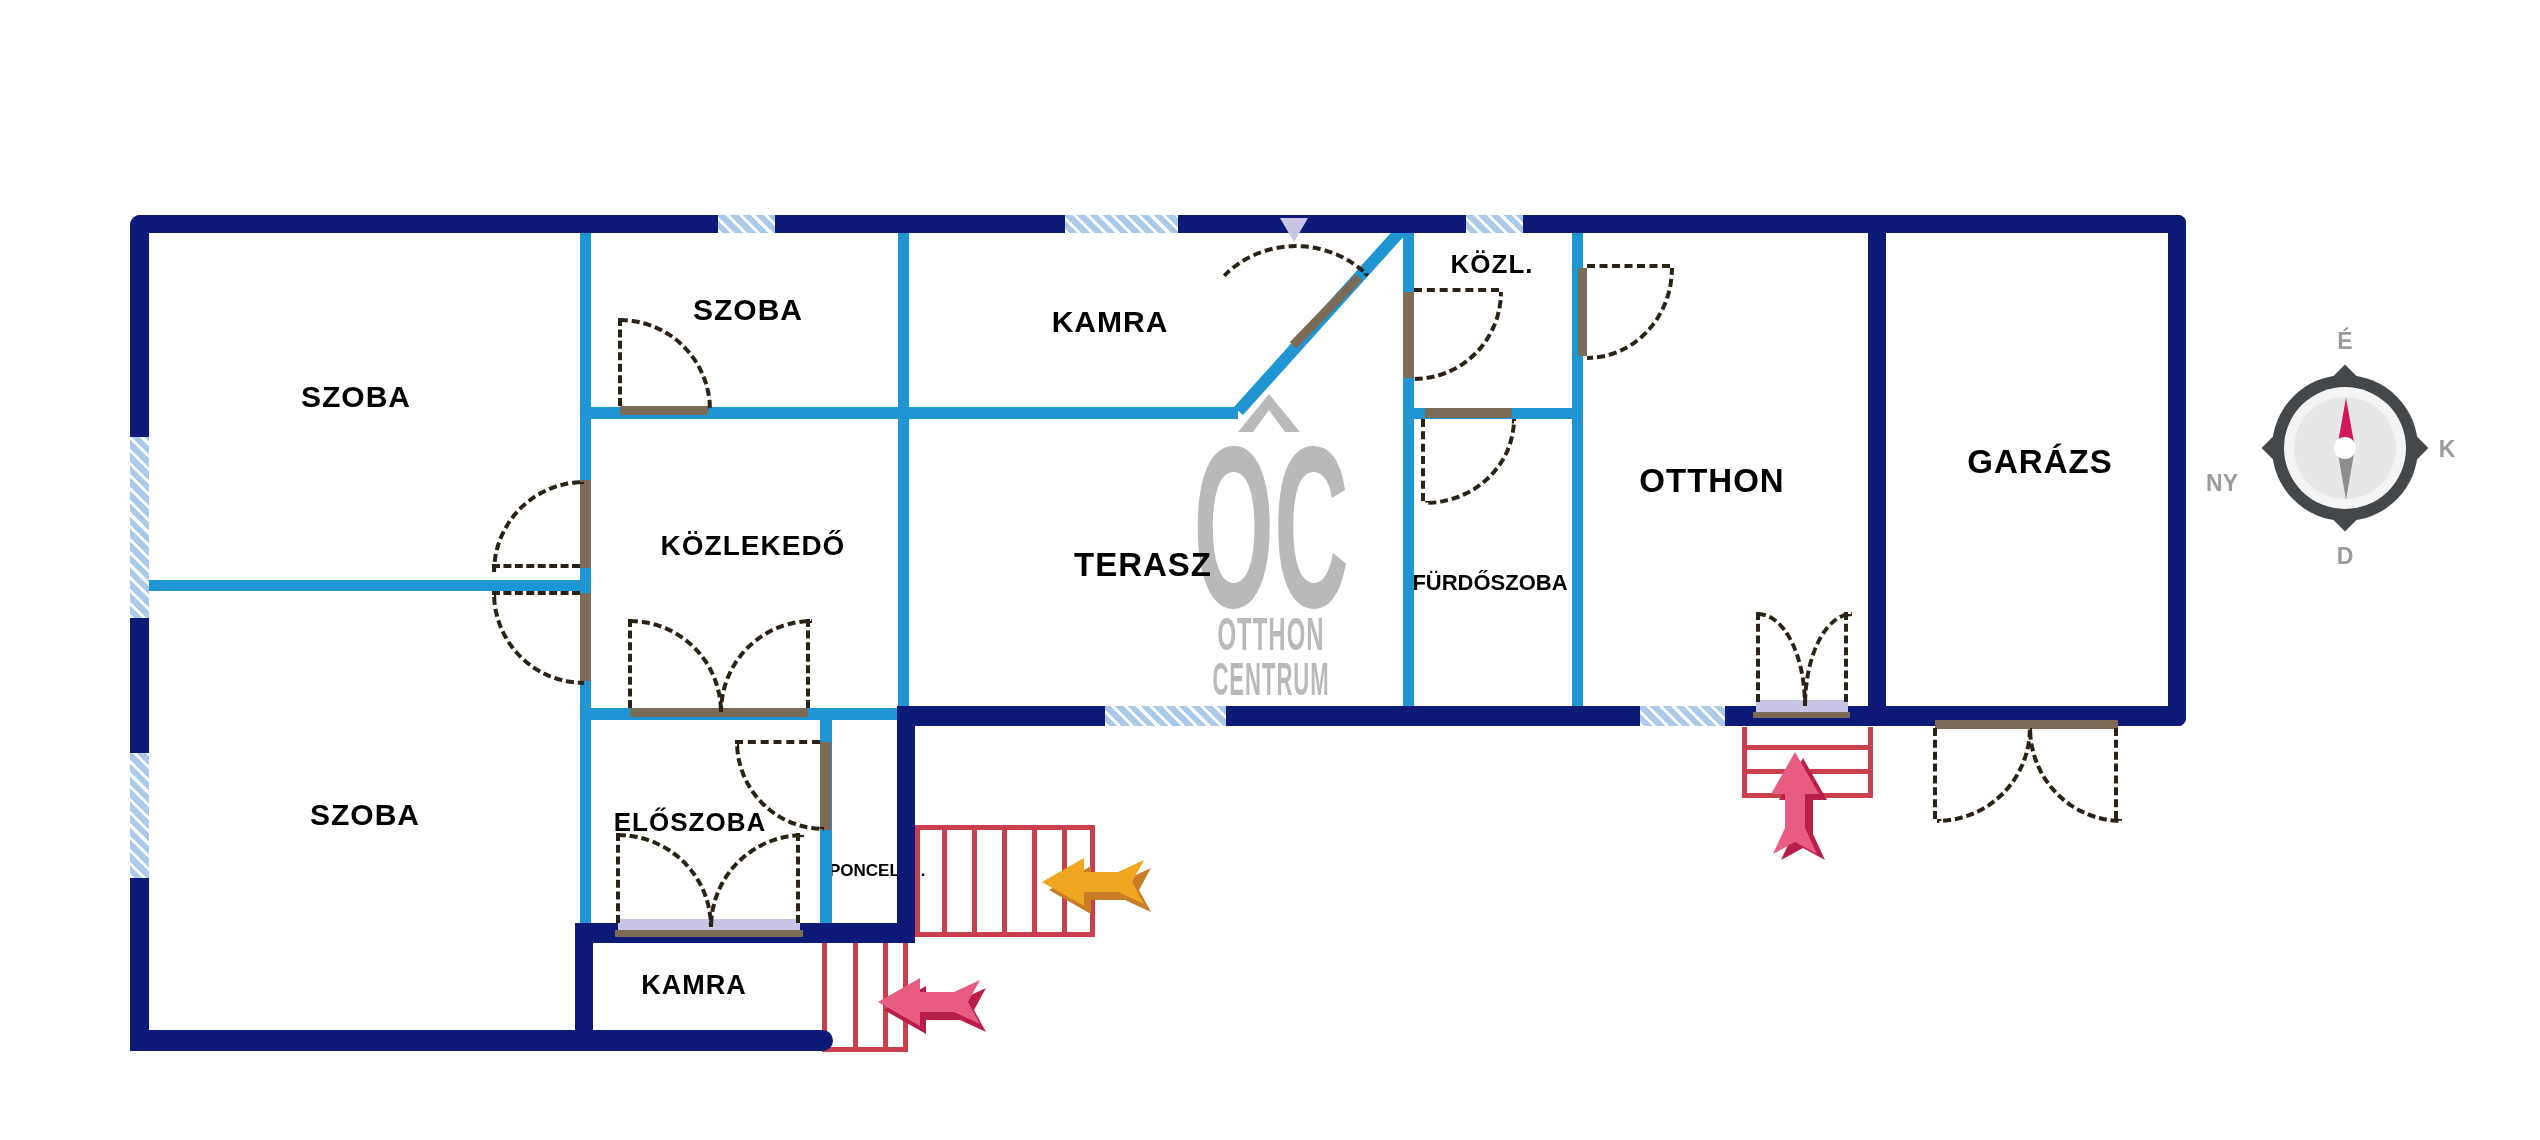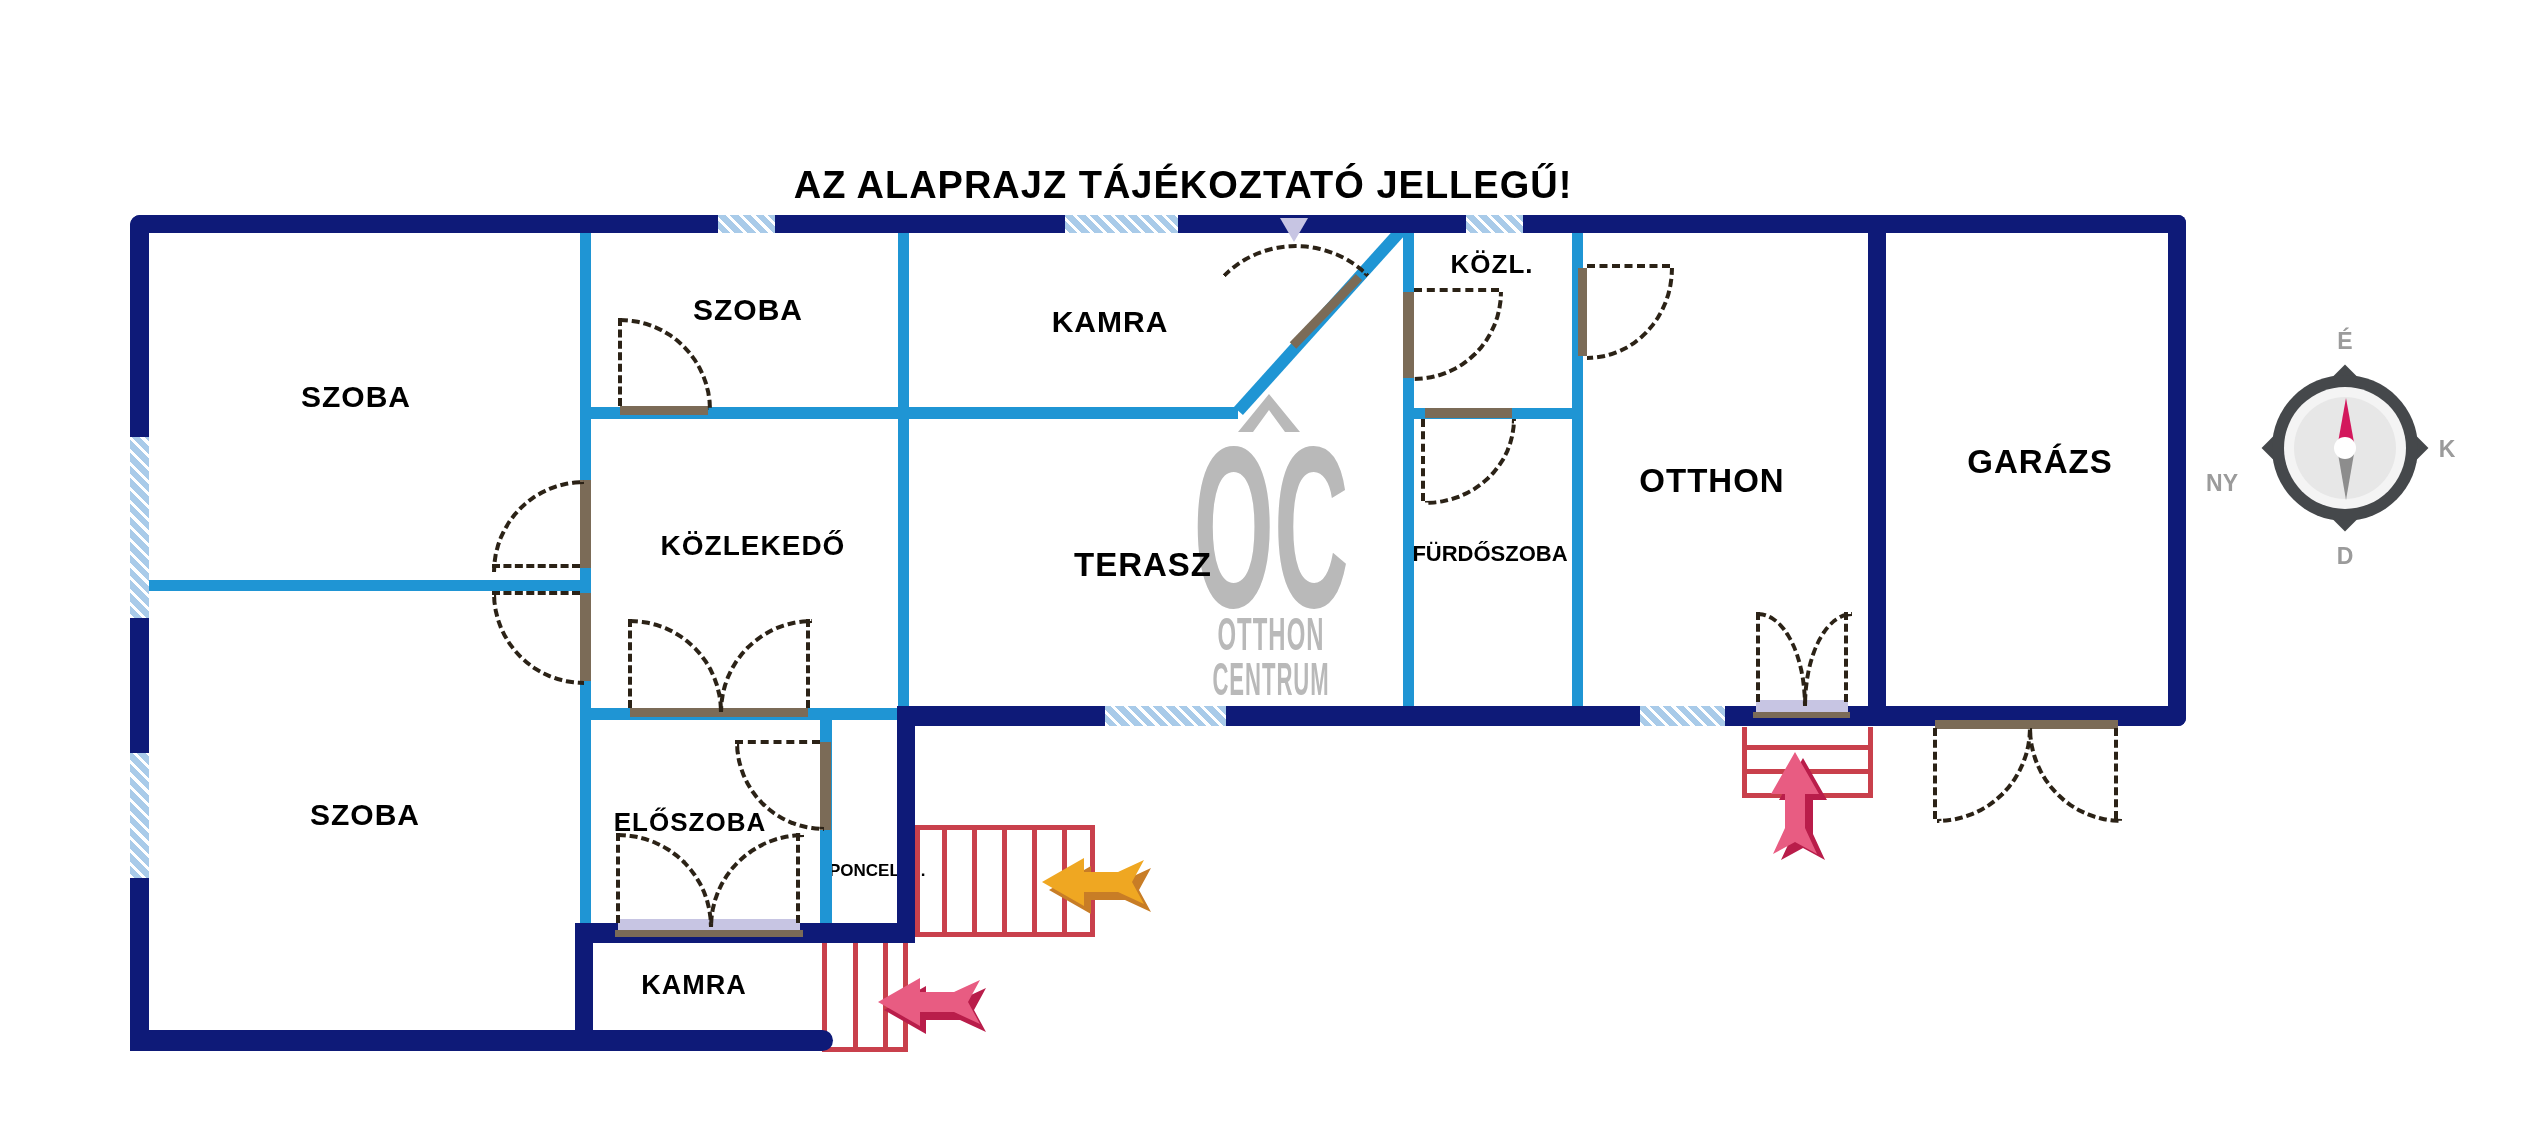--- a/index.html
+++ b/index.html
@@ -37,21 +37,20 @@
   
   .compass{position:absolute;z-index:8;}
   .cmp-lbl{position:absolute;transform:translate(-50%,-50%);font-weight:bold;font-size:23px;color:#9b9b9b;z-index:9;}
   .pince{position:absolute;z-index:1;font-weight:bold;font-size:17px;color:#000;white-space:nowrap;}
 </style>
 </head>
 <body>
 
 <div class="plan">
 
-  <div class="title" style="left:1183px;top:185px;">AZ ALAPRAJZ TÁJÉKOZTATÓ JELLEGŰ!</div>
 
   <svg class="abs" style="left:1238px;top:394px;z-index:1;" width="66" height="40" viewBox="0 0 66 40">
     <polygon points="0,38 31,0 62,38 47,38 31,16 15,38" fill="#b9b9b9"></polygon>
   </svg>
   <div class="wm" style="left:1271px;top:527px;transform:translate(-50%,-50%) scaleX(0.45);font-size:230px;">OC</div>
   <div class="wm" style="left:1271px;top:634px;transform:translate(-50%,-50%) scaleX(0.52);font-size:46px;letter-spacing:2px;">OTTHON</div>
   <div class="wm" style="left:1271px;top:679px;transform:translate(-50%,-50%) scaleX(0.48);font-size:46px;letter-spacing:2px;">CENTRUM</div>
 
   <div class="pince" style="left:829px;top:861px;">PONCELEJ.</div>
 
@@ -157,21 +156,21 @@
   <div class="arc arc-bl" style="left:2028px;top:728px;width:90px;height:91px;"></div>
   <div class="dashv" style="left:1933px;top:728px;height:91px;"></div>
   <div class="dashv" style="left:2114px;top:728px;height:91px;"></div>
 
   <div class="lbl" style="left:356px;top:397px;font-size:30px;">SZOBA</div>
   <div class="lbl" style="left:748px;top:310px;font-size:30px;">SZOBA</div>
   <div class="lbl" style="left:1110px;top:322px;font-size:30px;">KAMRA</div>
   <div class="lbl" style="left:1492px;top:264px;font-size:26px;">KÖZL.</div>
   <div class="lbl" style="left:740px;top:546px;font-size:28px;margin-left:13px;">KÖZLEKEDŐ</div>
   <div class="lbl" style="left:1143px;top:565px;font-size:33px;">TERASZ</div>
-  <div class="lbl" style="left:1490px;top:554px;font-size:22px;letter-spacing:0;">FÜRDŐSZOBA</div>
+  <div class="lbl" style="left:1490px;top:583px;font-size:22px;letter-spacing:0;">FÜRDŐSZOBA</div>
   <div class="lbl" style="left:1712px;top:481px;font-size:33px;">OTTHON</div>
   <div class="lbl" style="left:2040px;top:462px;font-size:33px;">GARÁZS</div>
   <div class="lbl" style="left:365px;top:815px;font-size:30px;">SZOBA</div>
   <div class="lbl" style="left:690px;top:822px;font-size:26px;">ELŐSZOBA</div>
   <div class="lbl" style="left:694px;top:985px;font-size:27px;">KAMRA</div>
 
   <svg class="arrow-svg" style="left:1040px;top:852px;" width="120" height="72" viewBox="0 0 120 72">
     <polygon points="9,38 51,14 51,28 85,28 111,16 99,38 111,60 85,48 51,48 51,62" fill="#c87d26"></polygon>
     <polygon points="2,30 44,6 44,20 78,20 104,8 92,30 104,52 78,40 44,40 44,54" fill="#efa722"></polygon>
   </svg>

